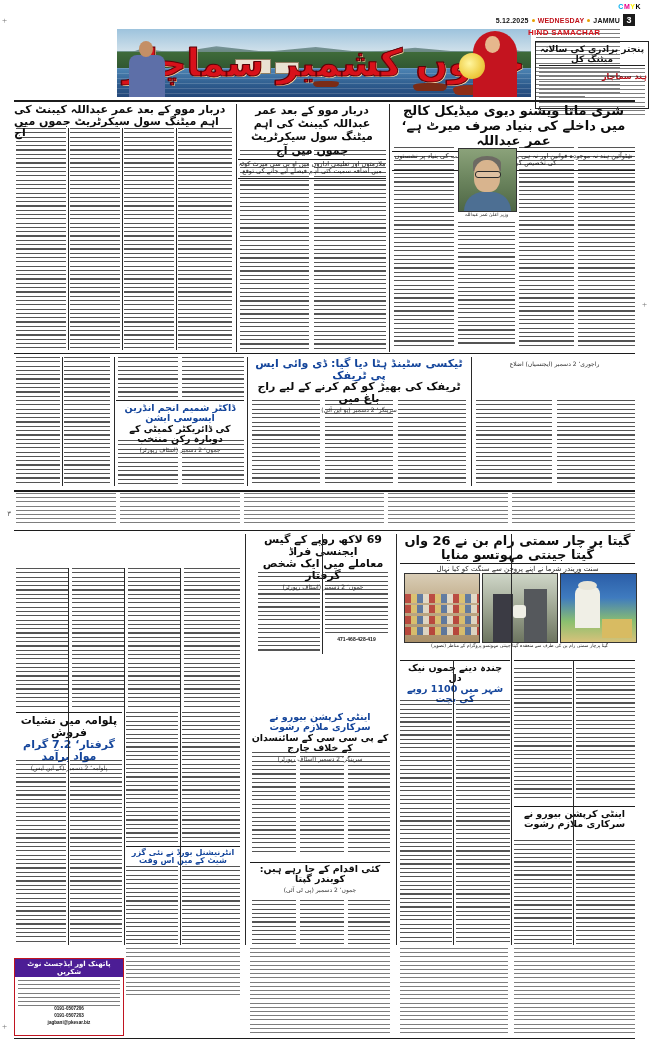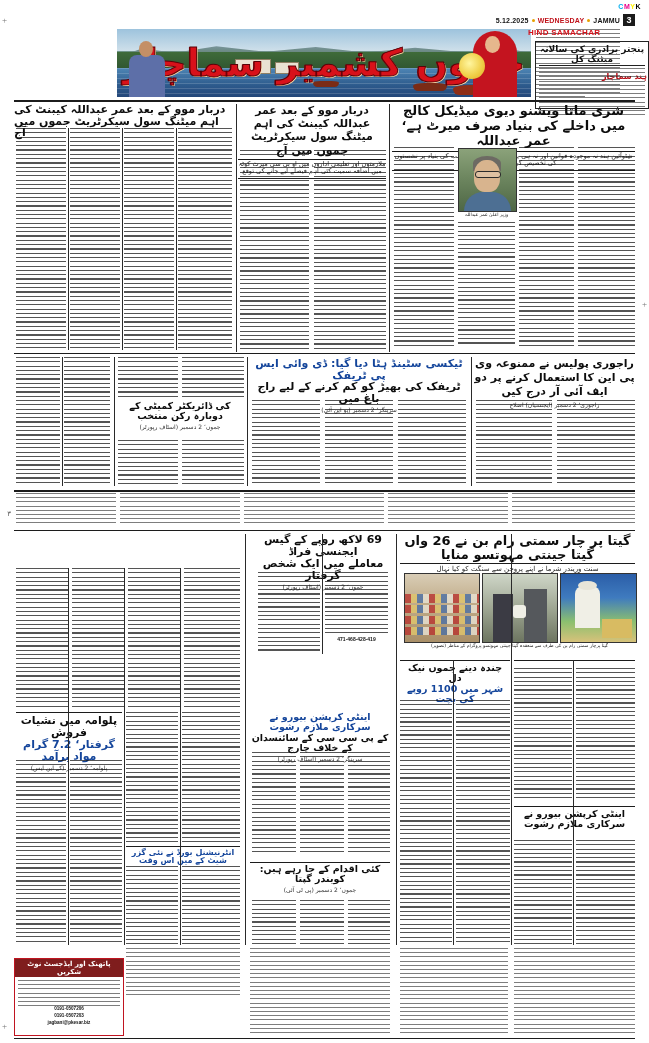--- a/index.html
+++ b/index.html
@@ -149,21 +149,21 @@
   .ph-crowd .row{position:absolute;left:0;width:100%;height:12%;
     background-image:repeating-linear-gradient(to right,#b8342f 0px,#b8342f 6px,#e0c56b 6px,#e0c56b 12px,#4a6fa5 12px,#4a6fa5 18px,#e8e3d4 18px,#e8e3d4 24px);
     opacity:.8;}
   .ph-hall{background:linear-gradient(to bottom,#cfd6c8 0%,#9aa28e 55%,#6d7560 100%);}
   .ph-puja{background:linear-gradient(to bottom,#2b5ea8 0%,#3f7bbf 35%,#8bbf6f 70%,#d7c27a 100%);}
   .ph-men .suit{position:absolute;background:#3b3b44;}
   .ph-men .kurta{position:absolute;background:#efefe6;}
 
   .ad-box{position:absolute;border:1px solid #c01420;background:#fff;}
   .ad-box .ad-head{
-    background:#7f1d1d;color:#fff;text-align:center;direction:rtl;
+    background:#4c1d95;color:#fff;text-align:center;direction:rtl;
     font-family:"DejaVu Sans",sans-serif;font-weight:bold;font-size:7px;padding:1px 0;
   }
   .ad-box .ad-line{
     text-align:center;direction:ltr;font-family:"Liberation Sans",sans-serif;
     font-size:4.6px;font-weight:bold;color:#111;line-height:1.5;
   }
   .pagenum{
     position:absolute;font-family:"DejaVu Sans",sans-serif;font-size:7px;color:#555;
   }
 </style>
@@ -275,36 +275,36 @@
 
   <div class="vrule" style="left:236px;top:104px;height:248px;"></div>
   <div class="vrule" style="left:389px;top:104px;height:248px;"></div>
   <div class="vrule" style="left:68px;top:128px;height:222px;"></div>
   <div class="vrule" style="left:122px;top:128px;height:222px;"></div>
   <div class="vrule" style="left:176px;top:128px;height:222px;"></div>
 
   <div class="hrule" style="left:14px;top:353px;width:621px;"></div>
 
   <div style="position:absolute;left:474px;top:357px;width:161px;">
-    <div class="hl lg" style="line-height:1.25;">راجوری پولیس نے ممنوعہ وی پی این کا استعمال کرنے پر دو ایف آئی آر درج کیں</div>
     <div class="kicker" style="margin-top:3px;">راجوری‘ 2 دسمبر (ایجنسیاں) اضلاع</div>
   </div>
   <div style="position:absolute;left:476px;top:400px;width:76px;height:86px;" class="fauxcol"></div>
   <div style="position:absolute;left:557px;top:400px;width:78px;height:86px;" class="fauxcol"></div>
 
   <div style="position:absolute;left:250px;top:357px;width:218px;">
     <div class="hl lg blue" style="margin-top:1px;">ٹیکسی سٹینڈ ہٹا دیا گیا: ڈی وائی ایس پی ٹریفک</div>
     <div class="hl lg">ٹریفک کی بھیڑ کو کم کرنے کے لیے راج باغ میں</div>
     <div class="kicker" style="margin-top:2px;">سرینگر‘ 2 دسمبر (یو این آئی)</div>
   </div>
   <div style="position:absolute;left:252px;top:400px;width:68px;height:86px;" class="fauxcol"></div>
   <div style="position:absolute;left:325px;top:400px;width:68px;height:86px;" class="fauxcol"></div>
   <div style="position:absolute;left:398px;top:400px;width:68px;height:86px;" class="fauxcol"></div>
 
   <div style="position:absolute;left:116px;top:400px;width:128px;">
+    <div class="hl md blue" style="border-top:1px solid #222;padding-top:2px;">ڈاکٹر شمیم انجم انڈرین ایسوسی ایشن</div>
     <div class="hl md" style="margin-top:1px;">کی ڈائریکٹر کمیٹی کے دوبارہ رکن منتخب</div>
     <div class="kicker" style="margin-top:2px;">جموں‘ 2 دسمبر (اسٹاف رپورٹر)</div>
   </div>
   <div style="position:absolute;left:118px;top:440px;width:60px;height:46px;" class="fauxcol"></div>
   <div style="position:absolute;left:182px;top:440px;width:62px;height:46px;" class="fauxcol"></div>
   <div style="position:absolute;left:118px;top:357px;width:60px;height:40px;" class="fauxcol"></div>
   <div style="position:absolute;left:182px;top:357px;width:62px;height:40px;" class="fauxcol"></div>
 
   <div style="position:absolute;left:16px;top:357px;width:44px;height:129px;" class="fauxcol"></div>
   <div style="position:absolute;left:64px;top:357px;width:46px;height:129px;" class="fauxcol"></div>

